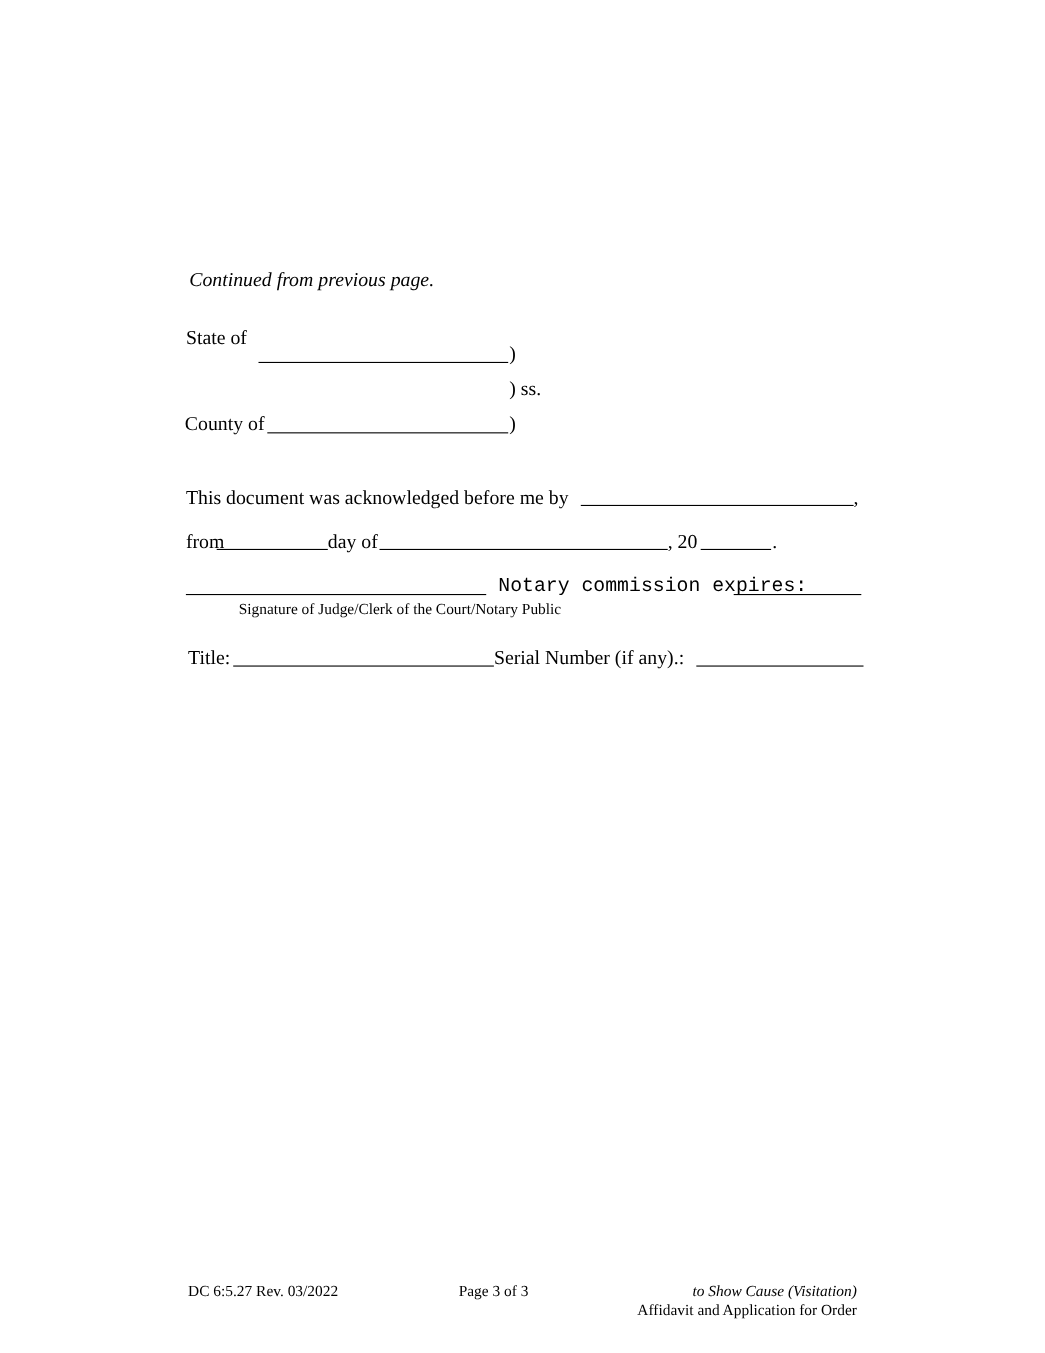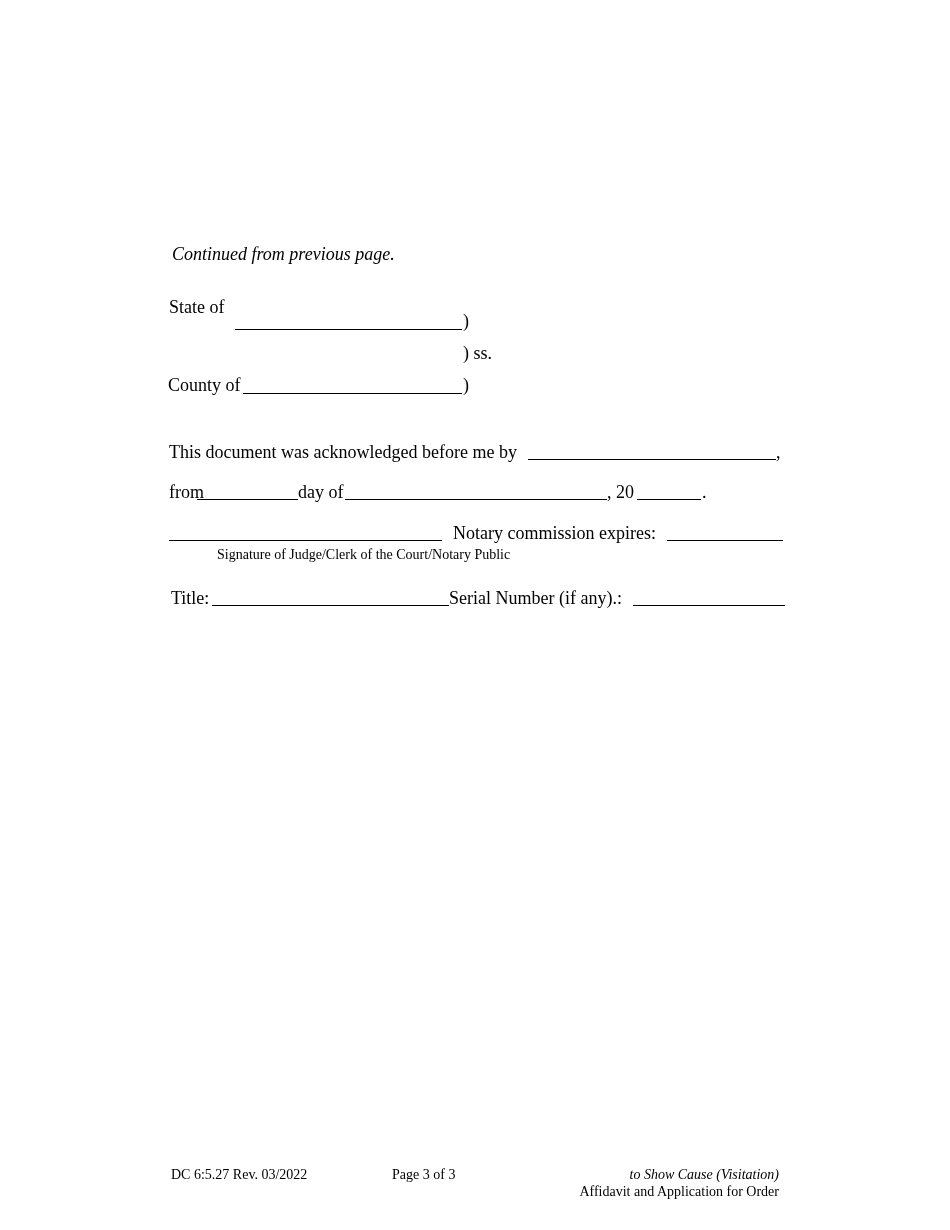--- a/index.html
+++ b/index.html
@@ -39,28 +39,28 @@
 <div class="abs t18" style="left:298px; top:482px;">day of</div>
 <div class="line" style="left:345px; top:499px; width:262px;"></div>
 <div class="field" style="left:345px; top:480px; width:262px;"></div>
 <div class="abs t18" style="left:607px; top:482px;">, 20</div>
 <div class="line" style="left:637px; top:499px; width:64px;"></div>
 <div class="field" style="left:637px; top:480px; width:64px;"></div>
 <div class="abs t18" style="left:702px; top:482px;">.</div>
 
 <div class="line" style="left:169px; top:540px; width:273px;"></div>
 <div class="field" style="left:169px; top:521px; width:273px;"></div>
-<div class="abs t18" style="left:453px; top:523px;">Notary commission expires:</div>
+<div class="abs t18" style="left:453px; top:523px;font-family:Liberation Mono, monospace;">Notary commission expires:</div>
 <div class="line" style="left:667px; top:540px; width:116px;"></div>
 <div class="field" style="left:667px; top:521px; width:116px;"></div>
 <div class="abs t14" style="left:169px; top:547px;margin-left:48px;">Signature of Judge/Clerk of the Court/Notary Public</div>
 
 <div class="abs t18" style="left:171px; top:588px;">Title:</div>
 <div class="line" style="left:212px; top:605px; width:237px;"></div>
 <div class="field" style="left:212px; top:586px; width:237px;"></div>
 <div class="abs t18" style="left:449px; top:588px;">Serial Number (if any).:</div>
 <div class="line" style="left:633px; top:605px; width:152px;"></div>
 <div class="field" style="left:633px; top:586px; width:152px;"></div>
 
 <div class="abs t14" style="left:171px; top:1167px;">DC 6:5.27  Rev. 03/2022</div>
-<div class="abs t14" style="left:392px; top:1167px;text-align:right;">Page 3 of 3</div>
+<div class="abs t14" style="left:417px; top:1167px;text-align:right;">Page 3 of 3</div>
 <div class="abs t14" style="right:171px; top:1148px; text-align:right;margin-top:36px;">Affidavit and Application for Order</div>
 <div class="abs t14" style="right:171px; top:1167px; text-align:right;font-style:italic;">to Show Cause (Visitation)</div>
 
 </body></html>

